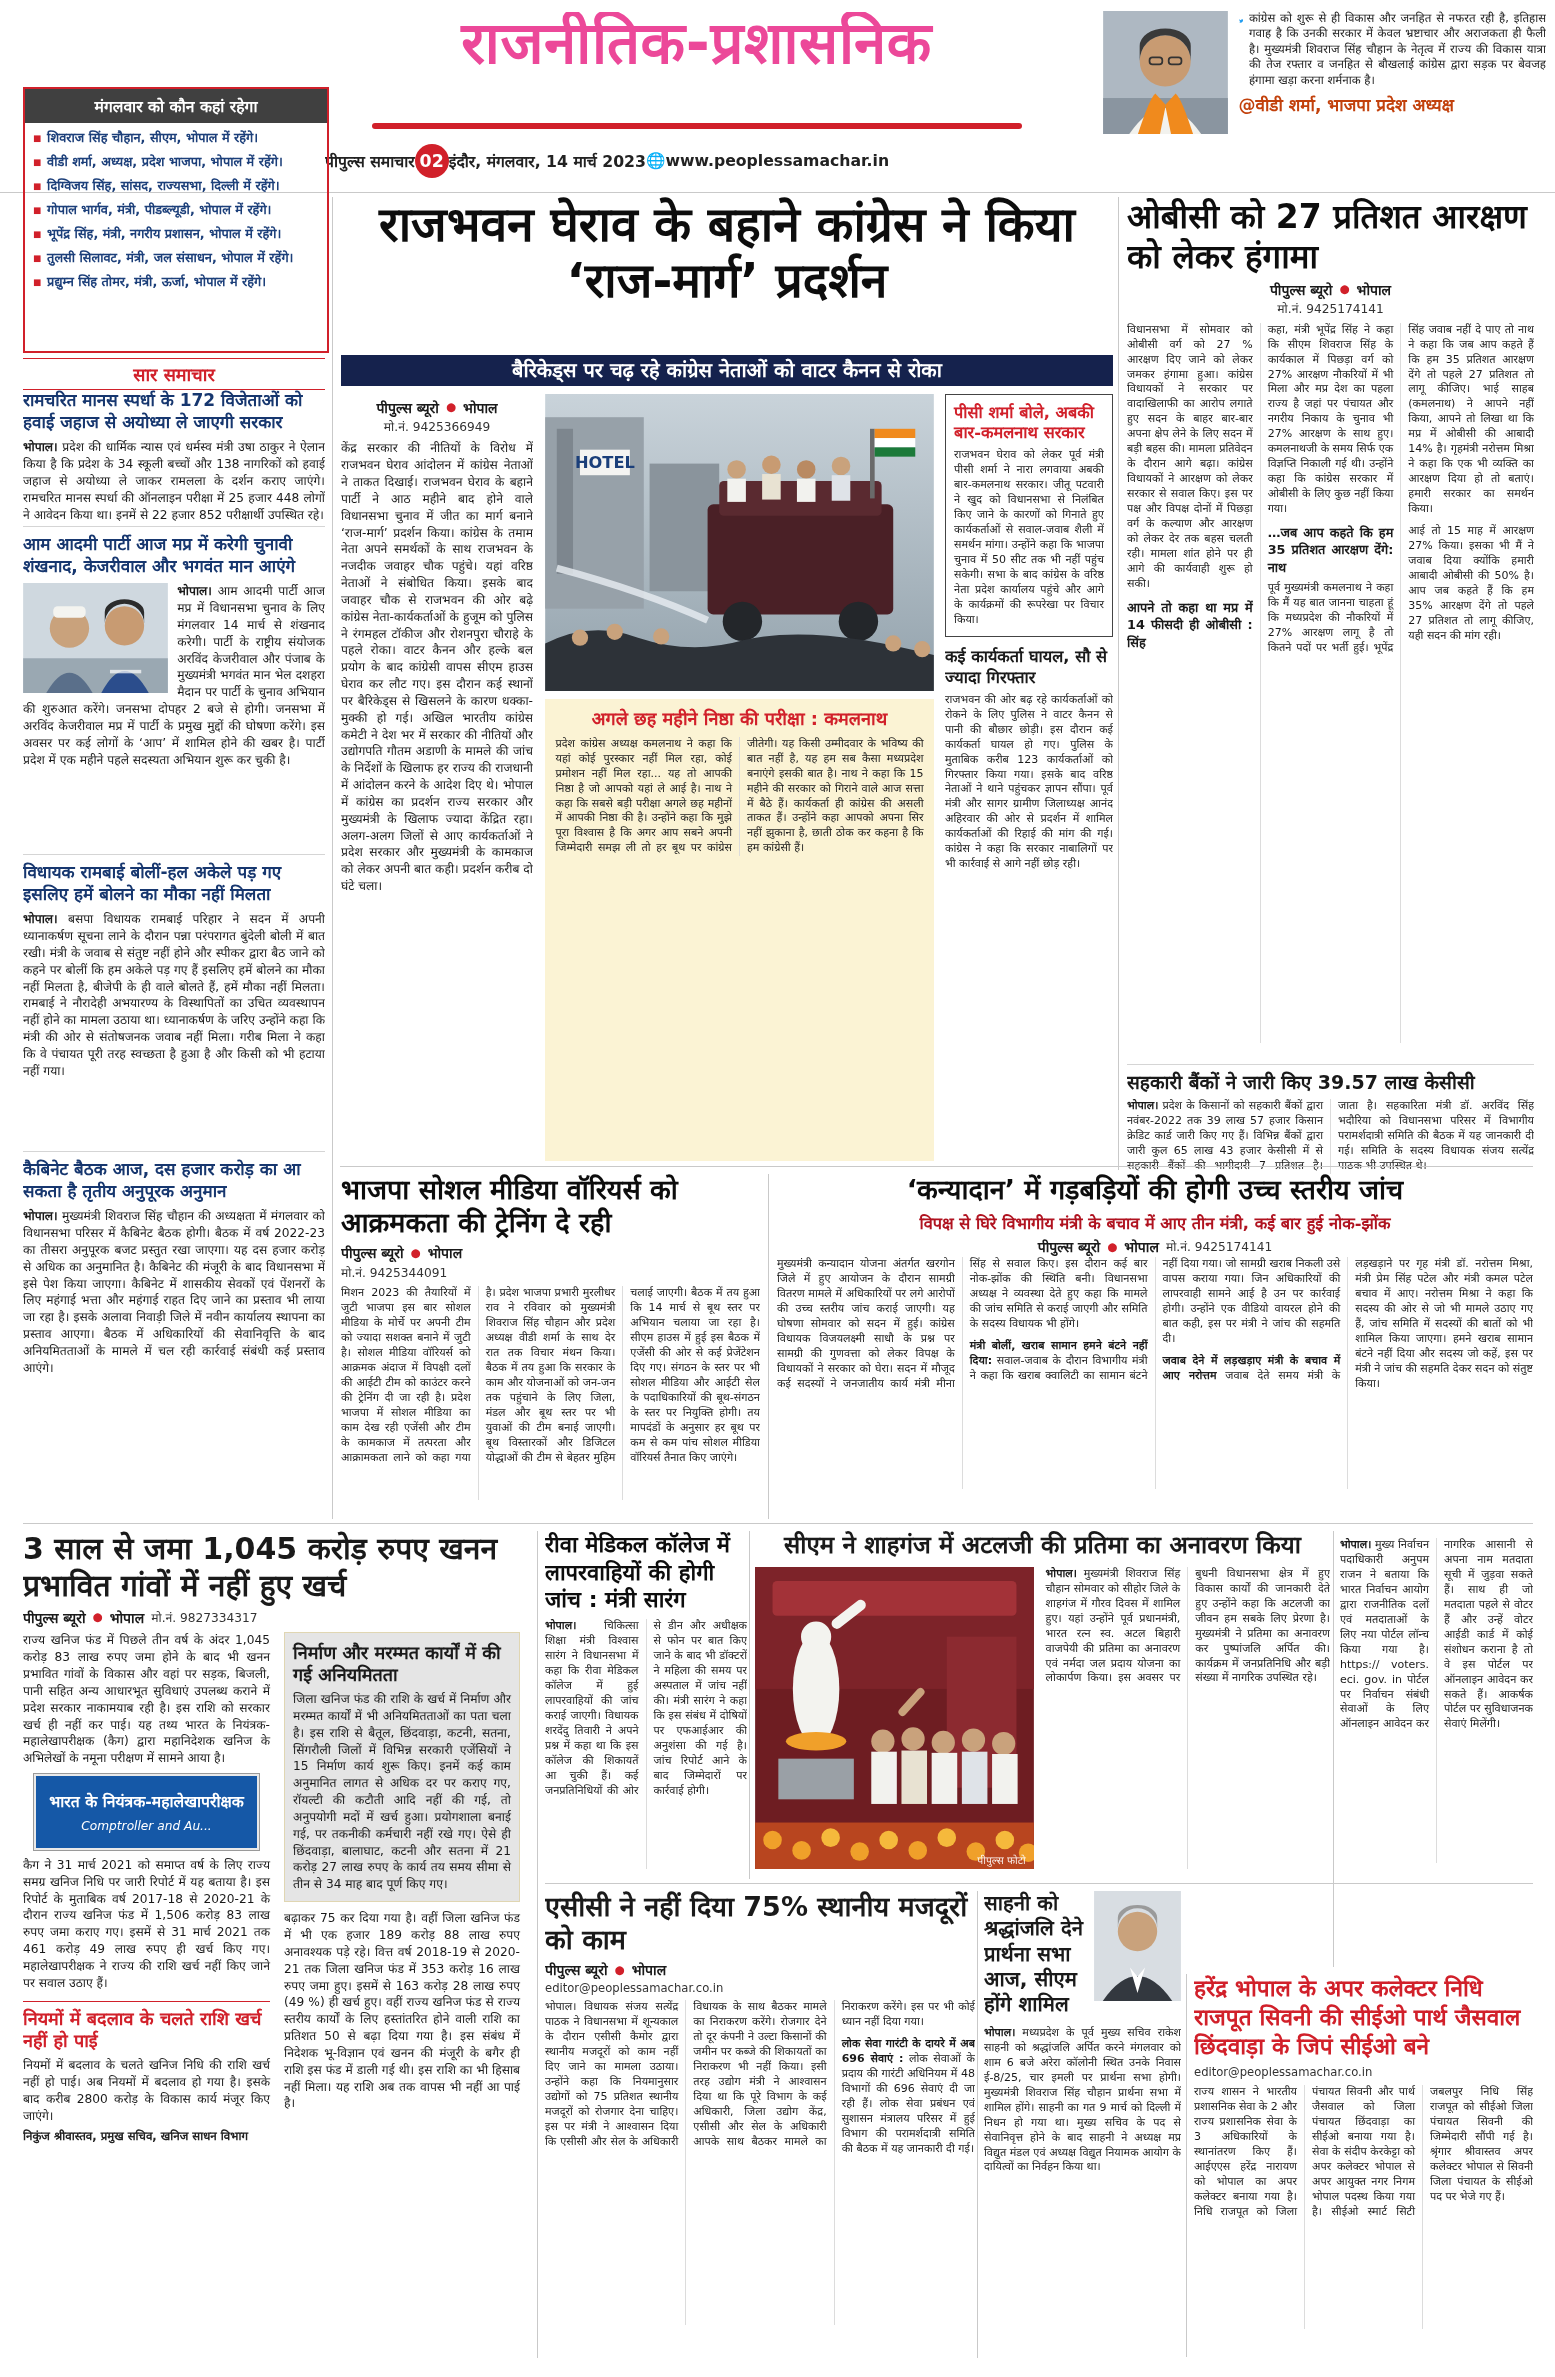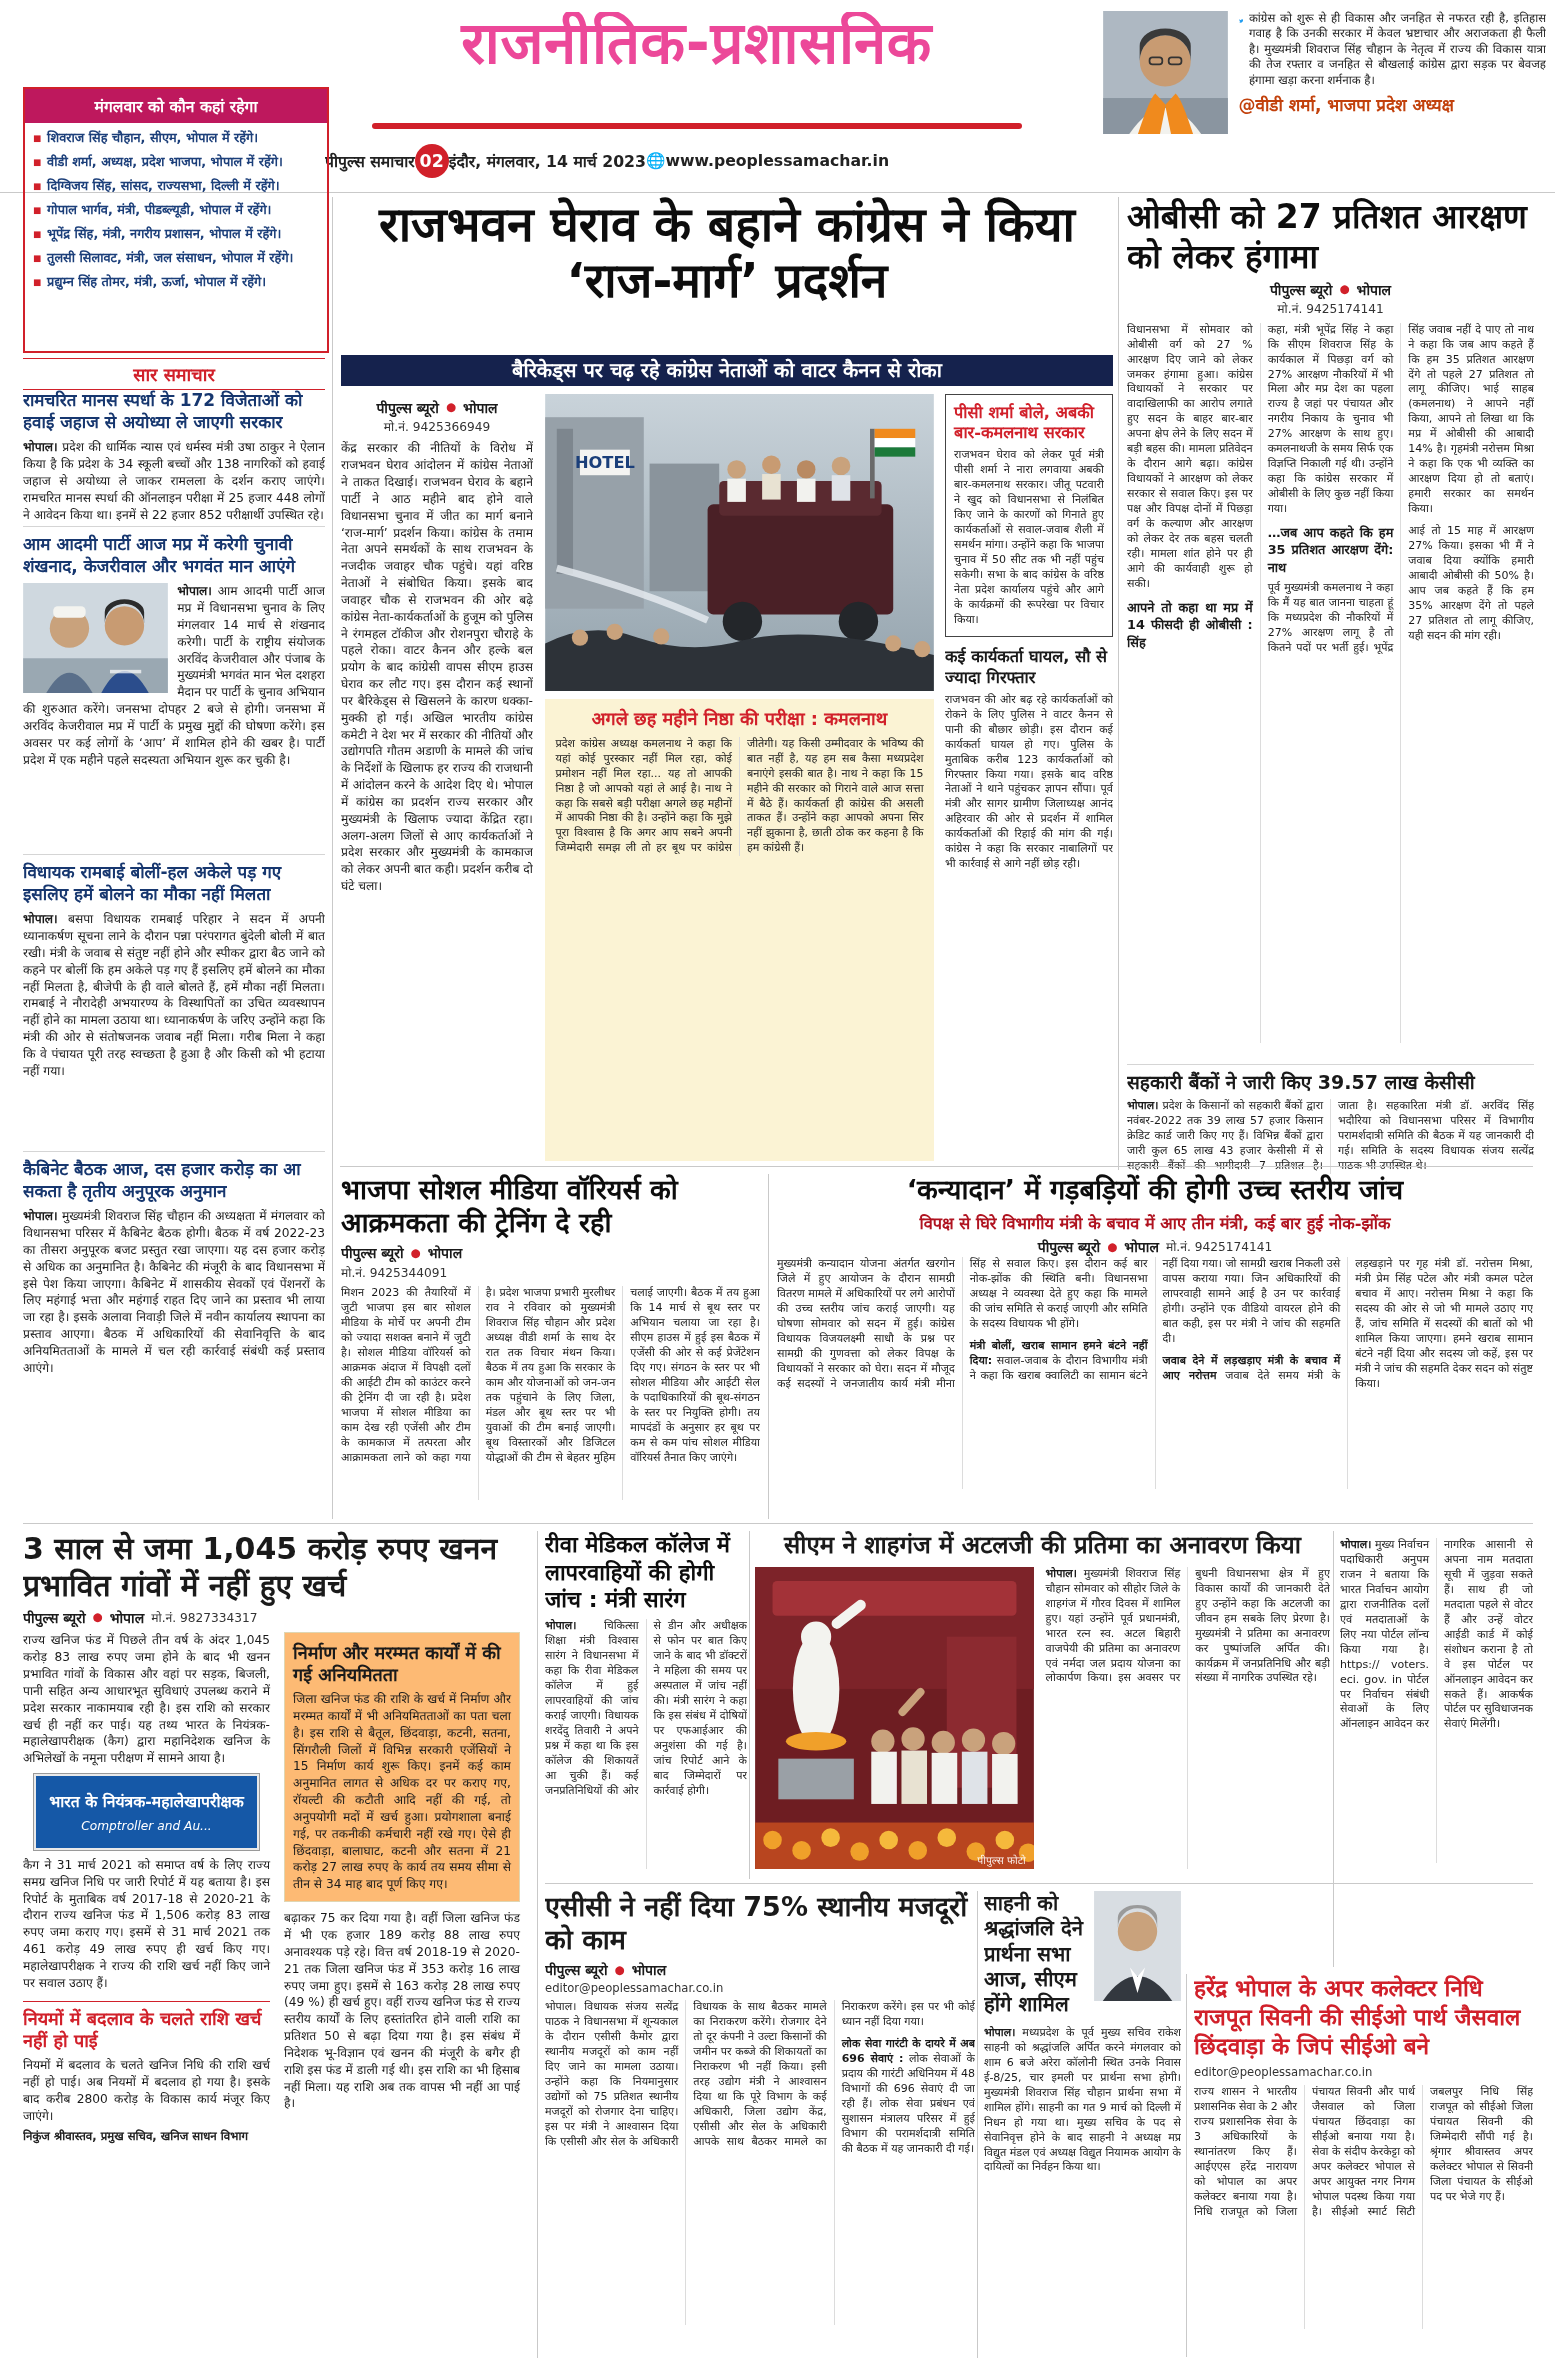--- a/index.html
+++ b/index.html
@@ -19,41 +19,41 @@
   .phone{text-align:center;font-size:12.2px;color:#333;margin-bottom:5.8px;}
   .masthead-title{font-size:58px;font-weight:800;text-align:center;letter-spacing:0.6px;color:#ec4899;line-height:1.1;}
   .masthead-rule{position:absolute;background:#d1202a;border-radius:3.5px;}
   .folio{display:flex;justify-content:flex-start;align-items:center;font-size:15.7px;font-weight:bold;color:#222;}
   .pageno{display:inline-block;width:34px;height:34px;border-radius:50%;background:#d1202a;color:#fff;
           font-size:17.4px;font-weight:bold;text-align:center;line-height:34px;}
   .tweetbox{display:flex;gap:10.5px;}
   .tweet-text{font-size:11.6px;line-height:1.35;text-align:justify;color:#222;}
   .tweet-author{font-size:17px;font-weight:bold;color:#c2410c;text-align:left;margin-top:4.6px;}
   .schedule{border:2.3px solid #d1202a;}
-  .schedule-title{background:#be185d;color:#fff;font-size:15.7px;font-weight:bold;text-align:center;padding:5.8px 2.3px;}
+  .schedule-title{background:#404040;color:#fff;font-size:15.7px;font-weight:bold;text-align:center;padding:5.8px 2.3px;}
   .schedule-list{padding:7px 8.1px;}
   .schedule-item{display:flex;gap:5.8px;font-size:12.8px;font-weight:600;color:#1c3f7a;line-height:1.3;margin-bottom:7.5px;}
   .sq{color:#d1202a;font-size:8.7px;line-height:1.9;}
   .saar-label{color:#d1202a;font-size:18px;font-weight:bold;text-align:center;
               border-top:1.7px solid #d1202a;border-bottom:1.7px solid #d1202a;padding:2.9px 0;}
   .saar-h{font-size:17px;font-weight:bold;color:#17376f;line-height:1.28;margin-bottom:5.8px;}
   .lead-h{font-size:48px;font-weight:800;line-height:1.16;text-align:center;color:#0d0d0d;}
   .kicker{background:#15224d;color:#fff;font-size:20px;font-weight:bold;text-align:center;line-height:31px;height:31px;}
   .mini-h{font-size:16.3px;font-weight:bold;line-height:1.25;margin-bottom:4.6px;}
   .red-h{color:#d1202a;}
   .pc-box{border:1.7px solid #444;padding:8.1px;margin-bottom:10.5px;}
   .kn-box{background:#fbf3d4;padding:9.3px 10.5px;}
   .kn-head{color:#d1202a;font-size:18px;font-weight:bold;text-align:center;margin-bottom:5.8px;line-height:1.25;}
   .sec-h2{font-size:33px;font-weight:800;line-height:1.2;color:#0d0d0d;}
   .sec-h3{font-size:27px;font-weight:800;line-height:1.22;color:#0d0d0d;}
   .sec-h4{font-size:22px;font-weight:800;line-height:1.25;color:#0d0d0d;}
   .deck{color:#b01320;font-size:16.3px;font-weight:bold;text-align:center;margin-top:4.6px;}
   .subhead{font-weight:bold;font-size:12.8px;margin:2.3px 0 4.6px 0;}
   .email{text-align:center;font-size:11.6px;color:#333;margin-bottom:5.8px;}
-  .cream-box{background:#fdba74;border:0.6px solid #e0d6b2;padding:8.1px;}
+  .cream-box{background:#e5e5e5;border:0.6px solid #e0d6b2;padding:8.1px;}
   .cag-sign{background:#1558a7;border:2.9px solid #e9e9e9;outline:1.2px solid #9a9a9a;color:#fff;
             text-align:center;padding:15px 5.8px;margin:7px auto;width:209px;}
   .cag-hi{font-size:15.7px;font-weight:bold;line-height:1.4;}
   .cag-en{font-size:12.2px;margin-top:5.8px;font-style:italic;}
   .attrib{font-weight:bold;font-size:11.6px;color:#222;margin-top:3.5px;}
   .photo{display:block;}
   .float-l{float:left;margin:0 9.3px 4.6px 0;}
   .float-r{float:right;margin:0 0 4.6px 9.3px;}
 </style>
 </head>

